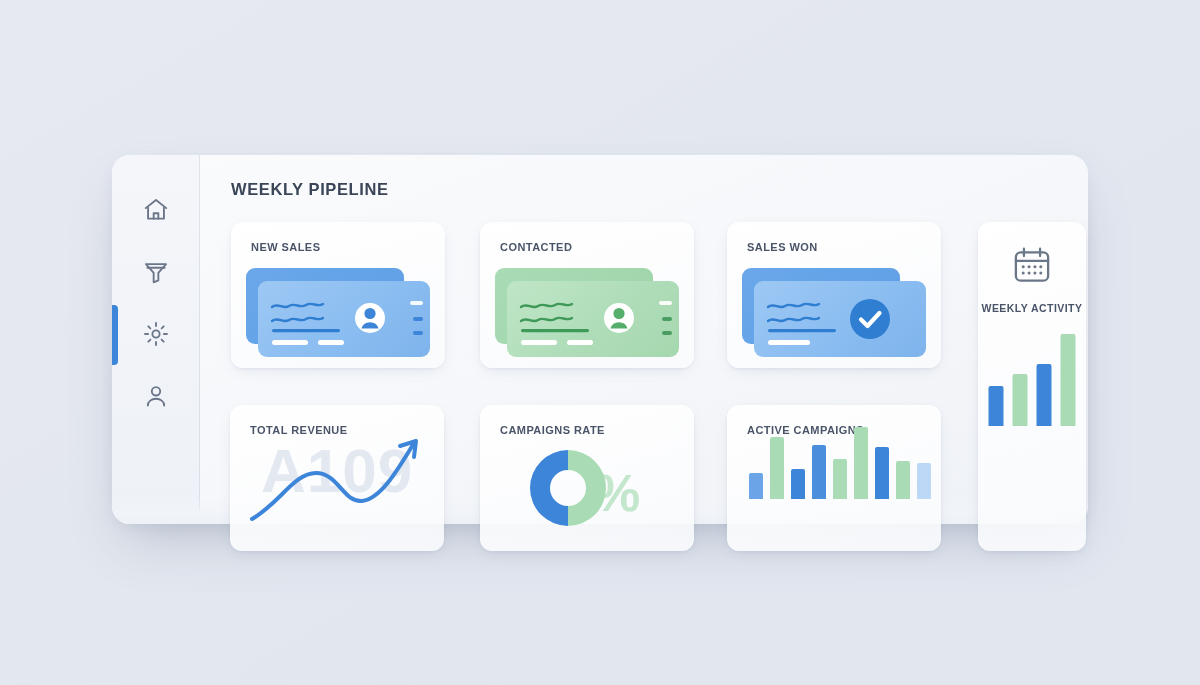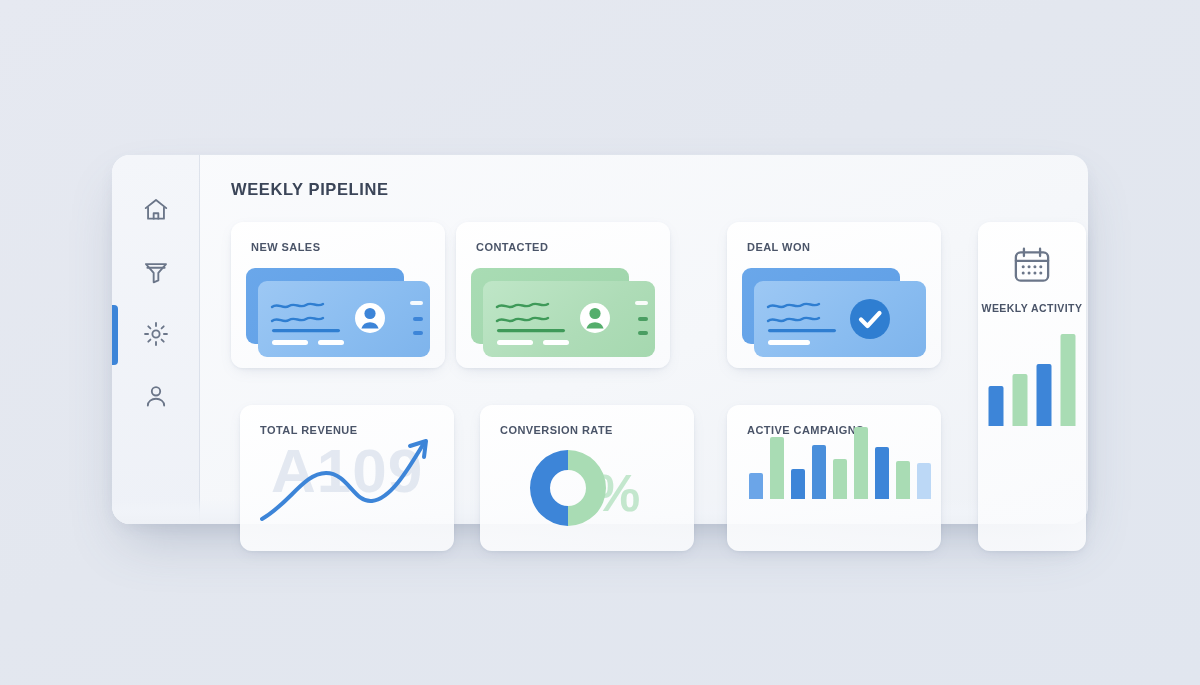--- a/index.html
+++ b/index.html
@@ -85,26 +85,26 @@
     font-size: 11px;
     font-weight: 600;
     letter-spacing: .45px;
     color: #4a5468;
     white-space: nowrap;
   }
 
   
   .card.pipe { top: 222px; width: 214px; height: 146px; }
   .card.pipe.c0 { left: 231px; }
-  .card.pipe.c1 { left: 456px; }
+  .card.pipe.c1 { left: 480px; }
   .card.pipe.c2 { left: 727px; }
 
   
   .card.metric { top: 405px; width: 214px; height: 146px; }
-  .card.metric.m0 { left: 240px; }
+  .card.metric.m0 { left: 230px; }
   .card.metric.m1 { left: 480px; }
   .card.metric.m2 { left: 727px; }
 
   
   .card.weekly {
     left: 978px;
     top: 222px;
     width: 108px;
     height: 329px;
   }
@@ -304,21 +304,21 @@
         <path d="M103.4 47.5a9 9 0 0 1 17.2 0z" fill="#55ae6c"></path>
       </svg>
       <span class="side-dash d1"></span>
       <span class="side-dash d2"></span>
       <span class="side-dash d3"></span>
     </div>
   </div>
 </div>
 
 <div class="card pipe c2">
-  <div class="card-label">DEAL WON</div>
+  <div class="card-label">SALES WON</div>
   <div class="illus blue">
     <div class="cc-back"></div>
     <div class="cc-front">
       <svg width="172" height="76" viewBox="0 0 172 76">
         <path d="M14 26c6-5 11 3 17-1s11 3 17-1 11 3 17-1" fill="none" stroke="#2f7ed1" stroke-width="2.4" stroke-linecap="round"></path>
         <path d="M14 40c6-5 11 3 17-1s11 3 17-1 11 3 17-1" fill="none" stroke="#2f7ed1" stroke-width="2.4" stroke-linecap="round"></path>
         <rect x="14" y="48" width="68" height="3.2" rx="1.6" fill="#2f7ed1"></rect>
         <rect x="14" y="59" width="42" height="5" rx="2.5" fill="#ffffff"></rect>
         <circle cx="116" cy="38" r="20" fill="#2f7ed1"></circle>
         <path d="M107 38.5l6.5 6.5 12-13" fill="none" stroke="#ffffff" stroke-width="4.2" stroke-linecap="round" stroke-linejoin="round"></path>
@@ -332,21 +332,21 @@
   <div class="watermark">A109</div>
   <div class="revenue-svg">
     <svg width="198" height="100" viewBox="0 0 198 100">
       <path d="M14 90 C42 74, 56 44, 78 44 S106 74, 124 72 S158 44, 176 14" fill="none" stroke="#3d85d8" stroke-width="4" stroke-linecap="round"></path>
       <path d="M162 17 L178 12 L176 28" fill="none" stroke="#3d85d8" stroke-width="4" stroke-linecap="round" stroke-linejoin="round"></path>
     </svg>
   </div>
 </div>
 
 <div class="card metric m1">
-  <div class="card-label">CONVERSION RATE</div>
+  <div class="card-label">CAMPAIGNS RATE</div>
   <div class="donut-wrap">
     <span class="pct-glyph">%</span>
     <svg width="130" height="96" viewBox="0 0 130 96" style="position:absolute;left:0;top:0">
       <g transform="translate(46,45)">
         <path d="M0,-38 A38,38 0 0,1 0,38 L0,18 A18,18 0 0,0 0,-18 Z" fill="#a9dcb4"></path>
         <path d="M0,38 A38,38 0 0,1 0,-38 L0,-18 A18,18 0 0,0 0,18 Z" fill="#3d85d8"></path>
       </g>
     </svg>
   </div>
 </div>

